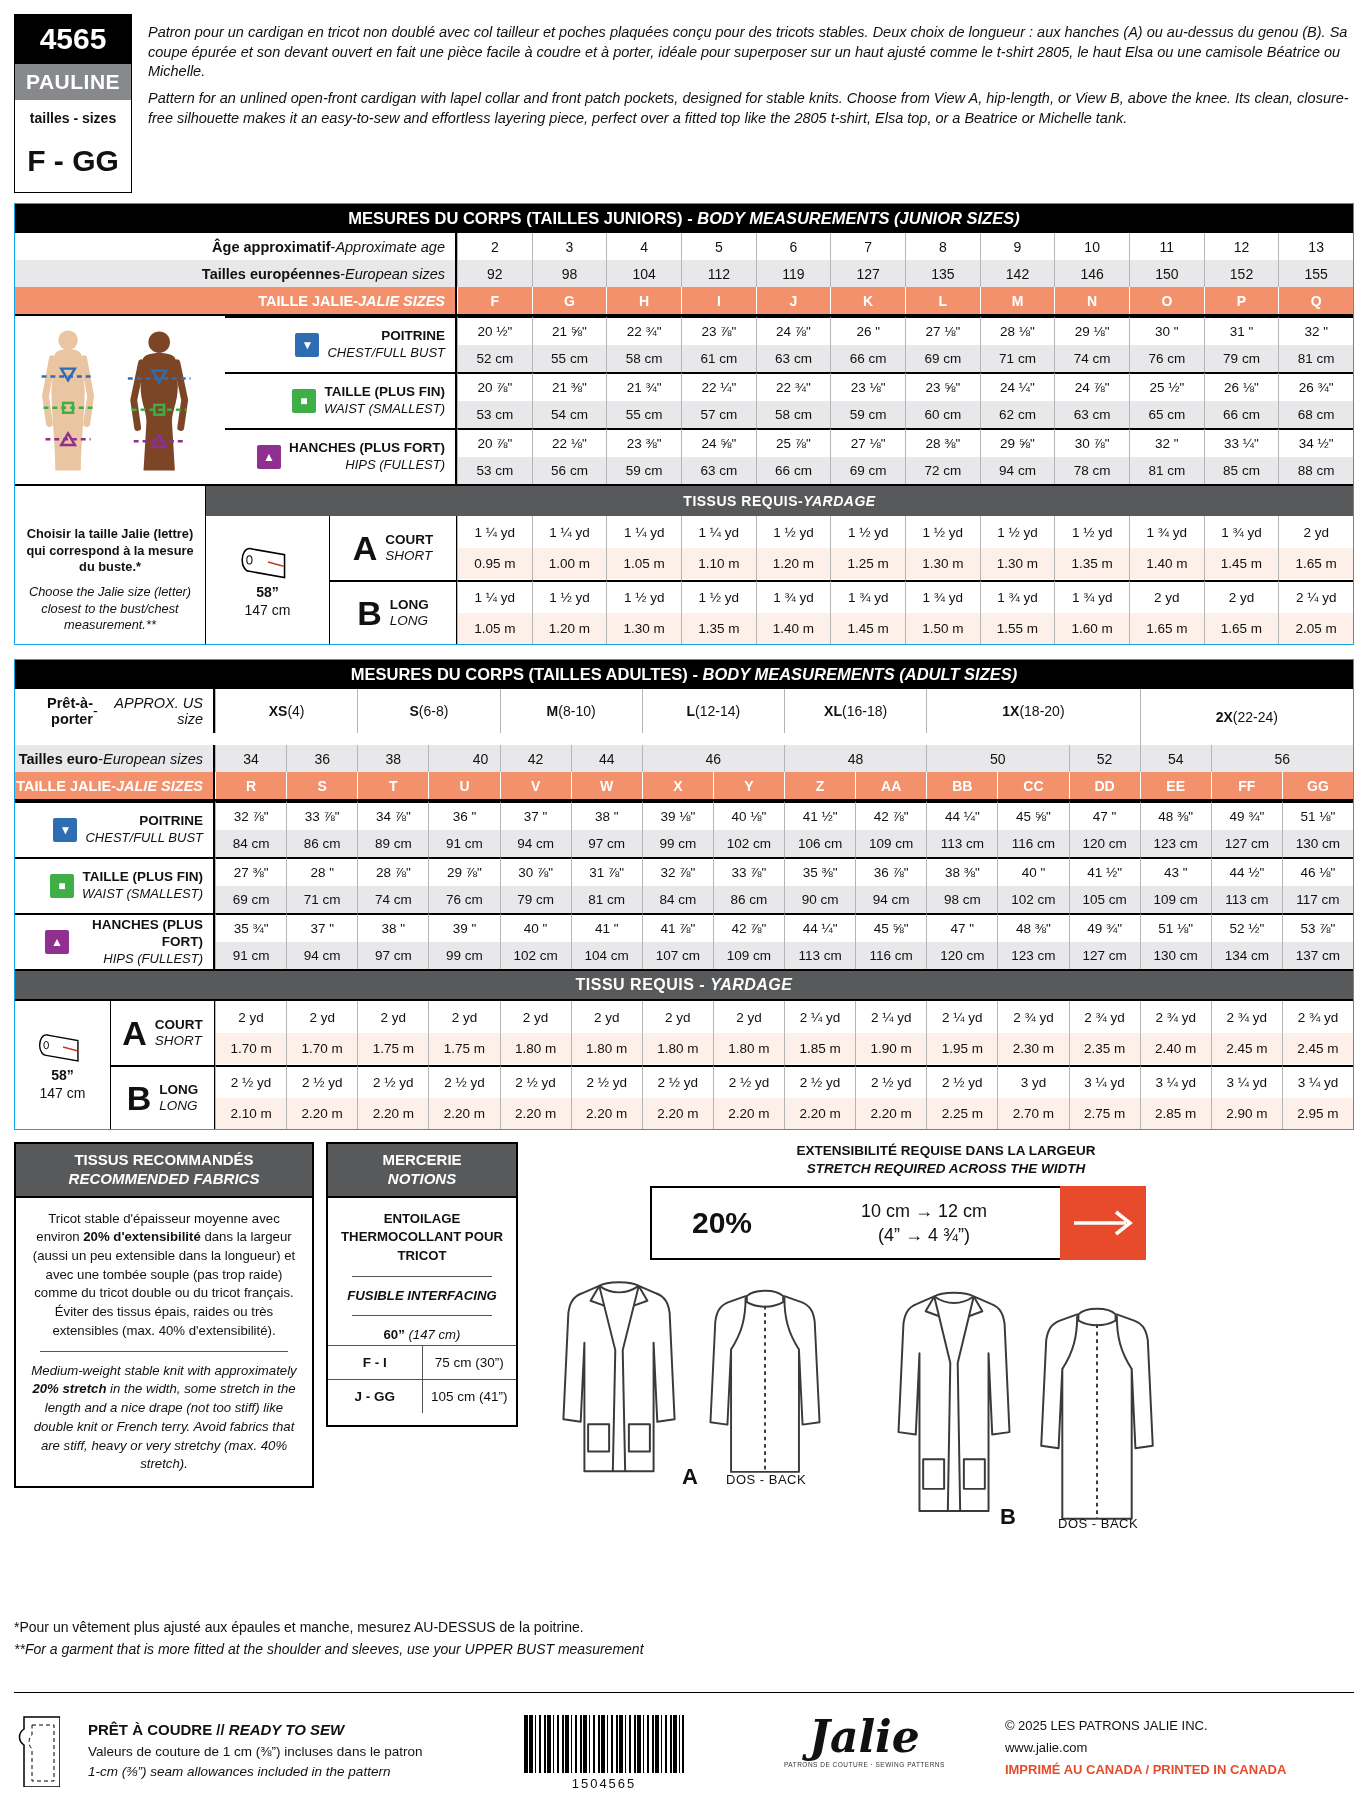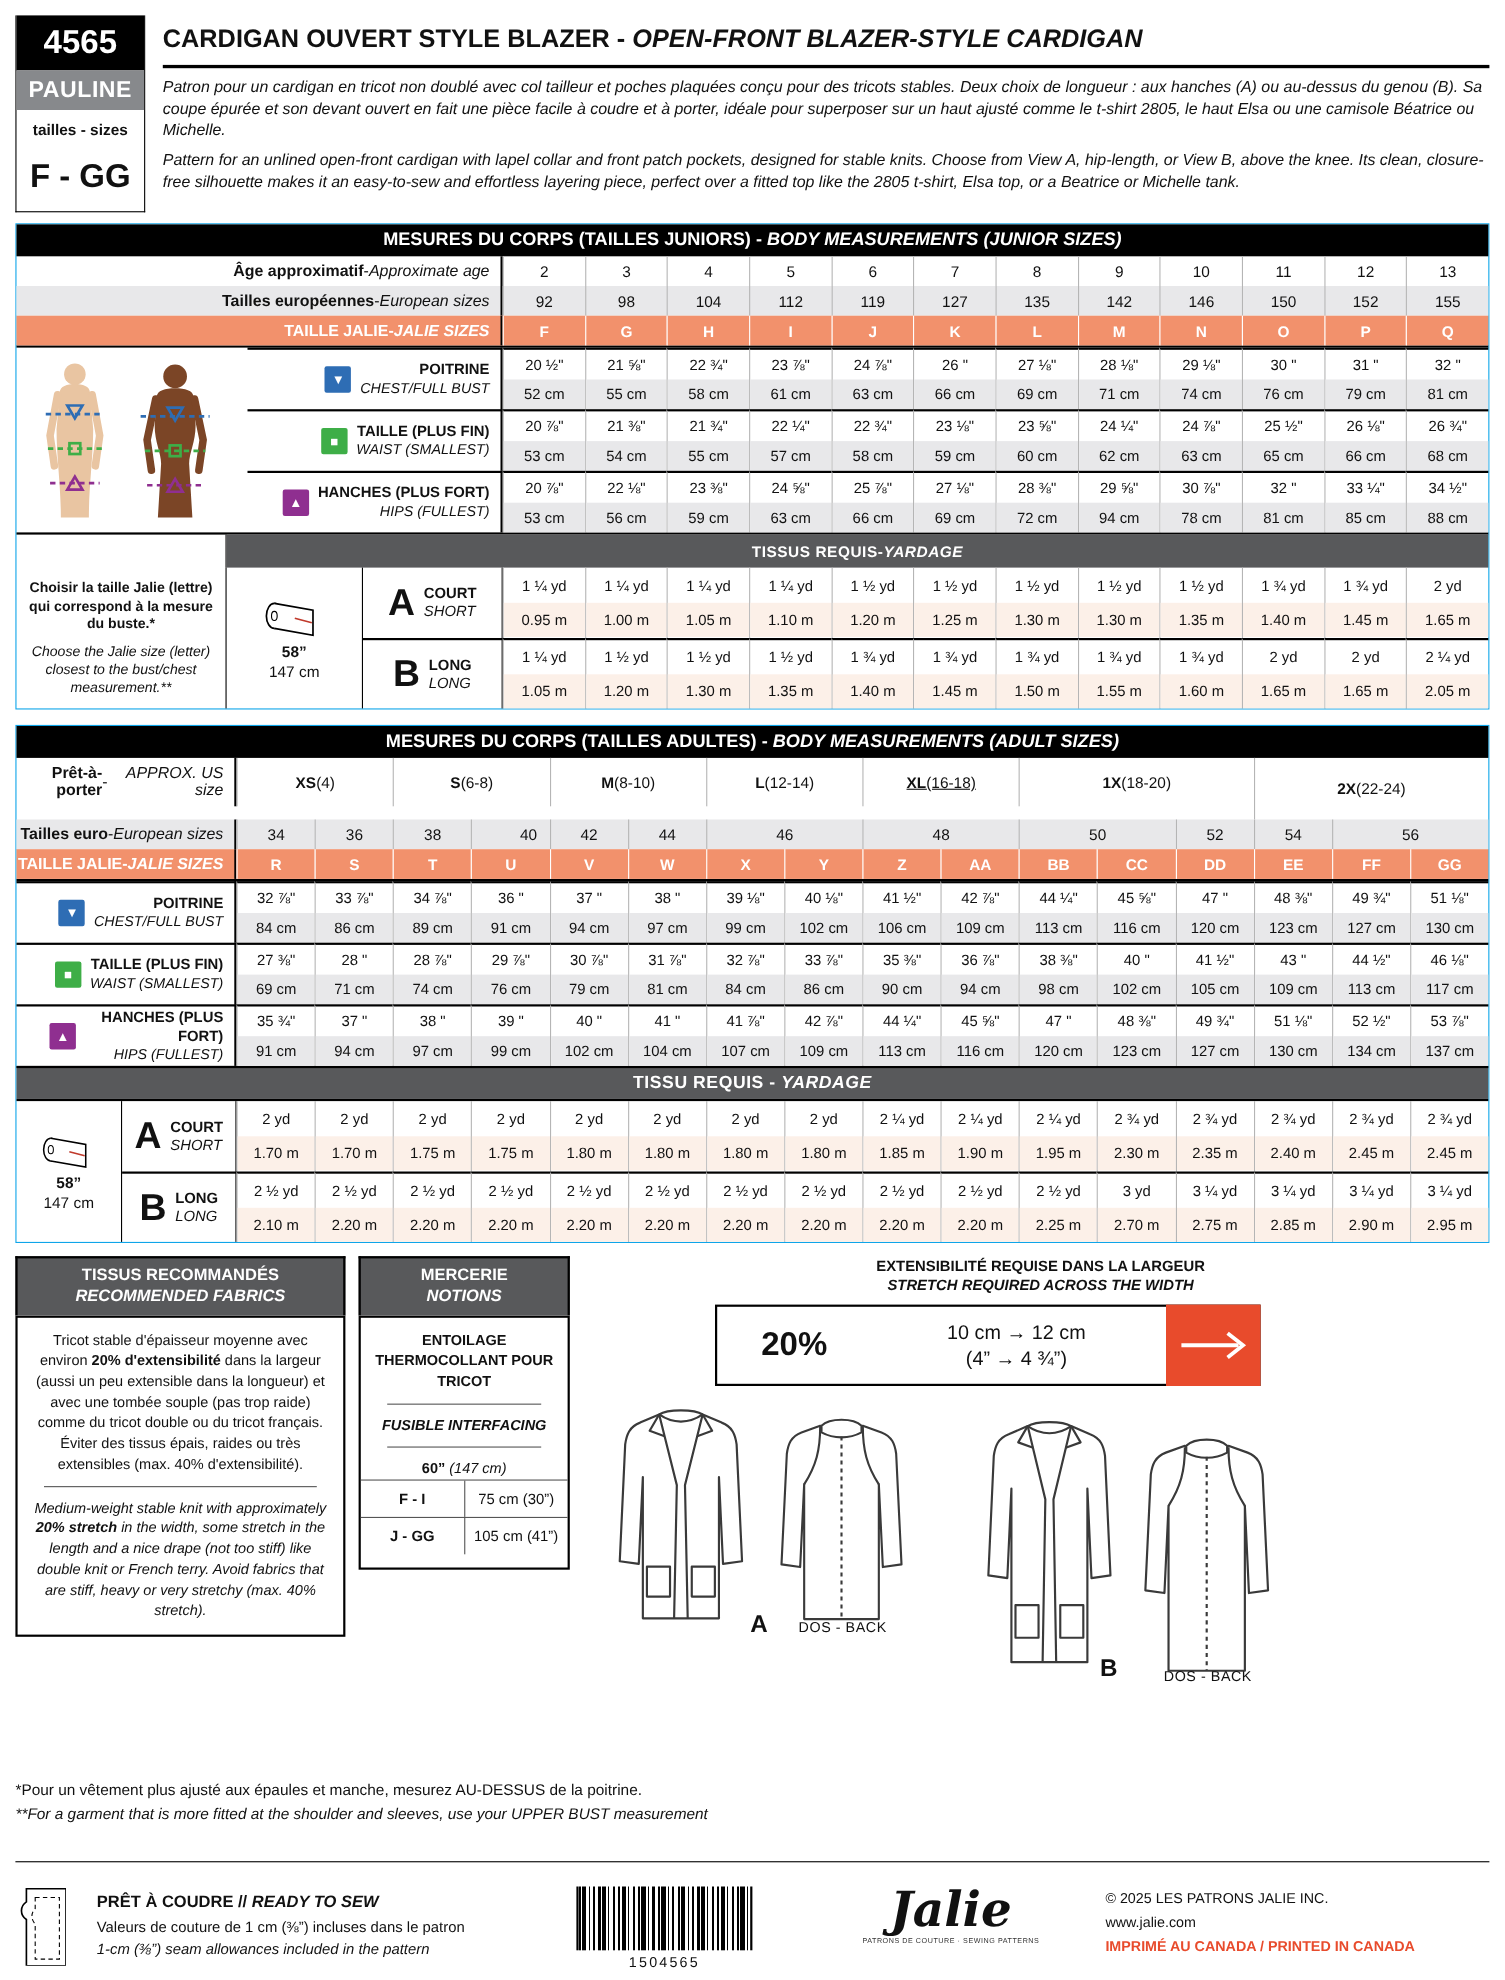--- a/index.html
+++ b/index.html
@@ -94,21 +94,20 @@
 <div class="page">
 
   <div class="top">
     <div class="id-col">
       <div class="id-num">4565</div>
       <div class="id-name">PAULINE</div>
       <div class="id-sz">tailles - sizes</div>
       <div class="id-range">F - GG</div>
     </div>
     <div class="title-col">
-      <div class="title"><span>CARDIGAN OUVERT STYLE BLAZER</span><span> - </span><span class="bi">OPEN-FRONT BLAZER-STYLE CARDIGAN</span></div>
       <div class="desc">Patron pour un cardigan en tricot non doublé avec col tailleur et poches plaquées conçu pour des tricots stables. Deux choix de longueur :  aux hanches (A) ou au-dessus du genou (B). Sa coupe épurée et son devant ouvert en fait une pièce facile à coudre et à porter, idéale pour superposer sur un haut ajusté comme le t-shirt 2805, le haut Elsa ou une camisole Béatrice ou Michelle.</div>
       <div class="desc">Pattern for an unlined open-front cardigan with lapel collar and front patch pockets, designed for stable knits. Choose from View A, hip-length, or View B, above the knee. Its clean, closure-free silhouette makes it an easy-to-sew and effortless layering piece, perfect over a fitted top like the 2805 t-shirt, Elsa top, or a Beatrice or Michelle tank.</div>
     </div>
   </div>
 
   <div class="tbl">
     <div class="bar"><span class="b">MESURES DU CORPS (TAILLES JUNIORS)</span><span class="b"> - </span><span class="bi">BODY MEASUREMENTS (JUNIOR SIZES)</span></div>
     <div class="grid" id="jr-top" style="grid-template-columns:442px repeat(12,1fr);">
         <div class="cell lblcell h27">
           <span class="b">Âge approximatif</span>
@@ -504,21 +503,21 @@
           <span> (6-8)</span>
         </div>
         <div class="cell vline" style="height: 44px; grid-column: span 2;">
           <span class="b">M</span>
           <span> (8-10)</span>
         </div>
         <div class="cell vline" style="height: 44px; grid-column: span 2;">
           <span class="b">L</span>
           <span> (12-14)</span>
         </div>
-        <div class="cell vline" style="height: 44px; grid-column: span 2; text-decoration: underline;">
+        <div class="cell vline" style="height: 44px; grid-column: span 2;">
           <span class="b">XL</span>
           <span> (16-18)</span>
         </div>
         <div class="cell vline" style="height: 44px; grid-column: span 3;">
           <span class="b">1X</span>
           <span> (18-20)</span>
         </div>
         <div class="cell vline" style="height: 56px; grid-column: span 3;">
           <span class="b">2X</span>
           <span> (22-24)</span>

